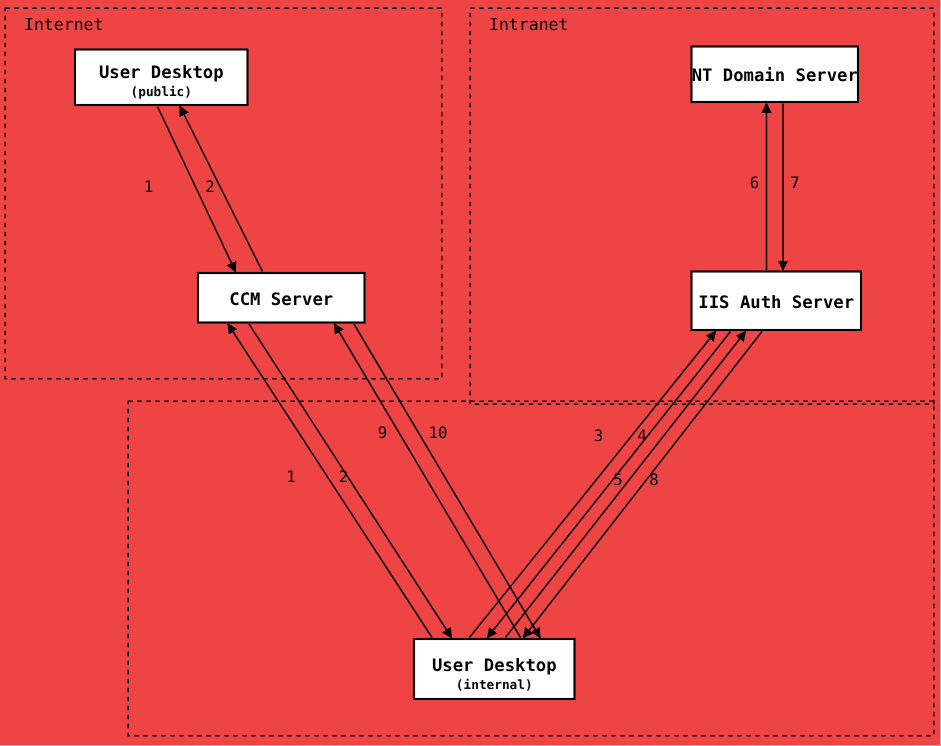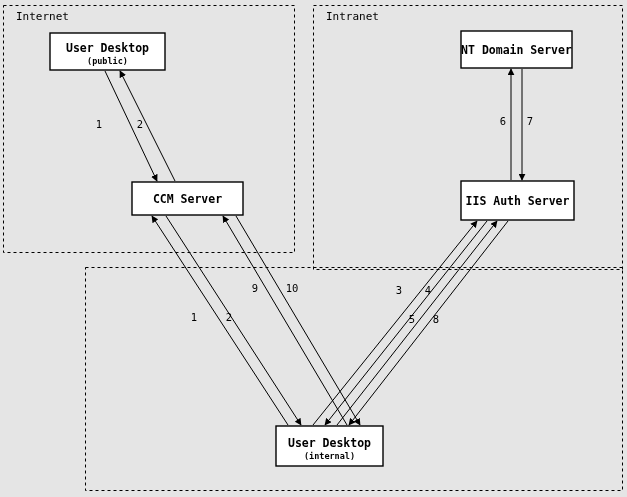--- a/index.html
+++ b/index.html
@@ -7,21 +7,21 @@
     padding: 0;
     background: #ffffff;
   }
   body {
     font-family: "DejaVu Sans Mono", monospace;
   }
   #canvas-wrap {
     position: relative;
     width: 627px;
     height: 497px;
-    background: #e5e5e5;
+    background: #ef4444;
     overflow: hidden;
   }
   svg#diagram {
     display: block;
     width: 627px;
     height: 497px;
   }
   .zone-rect {
     fill: none;
     stroke: #000000;

